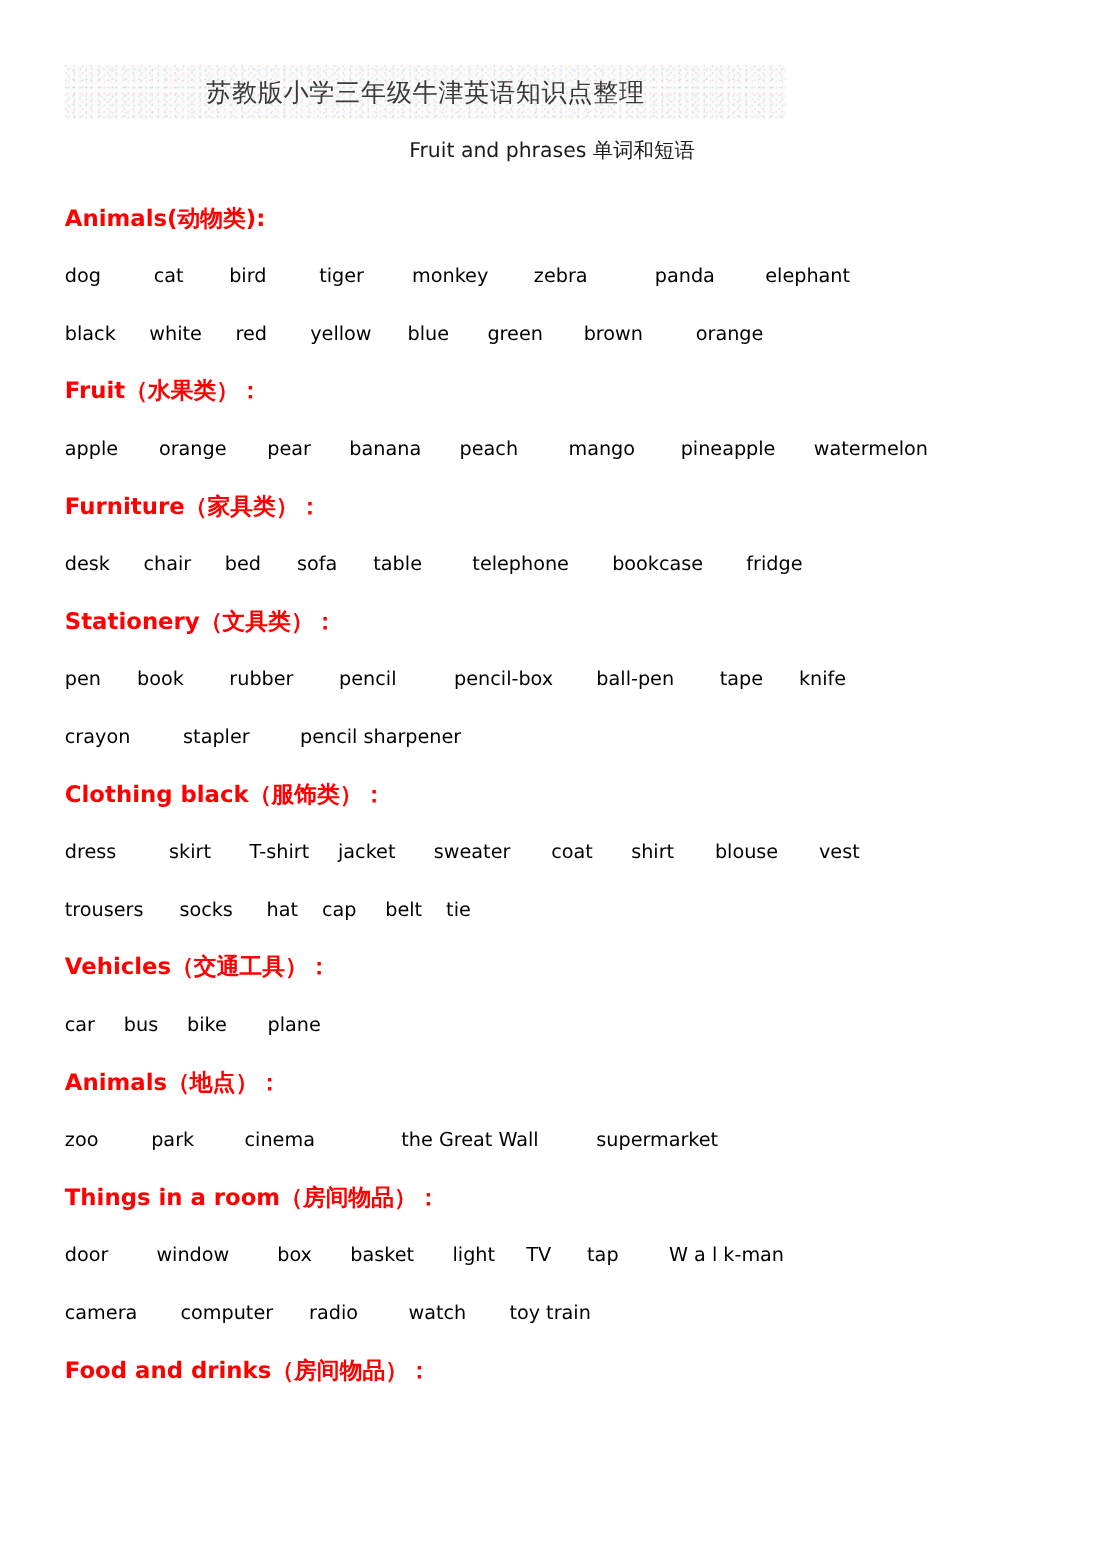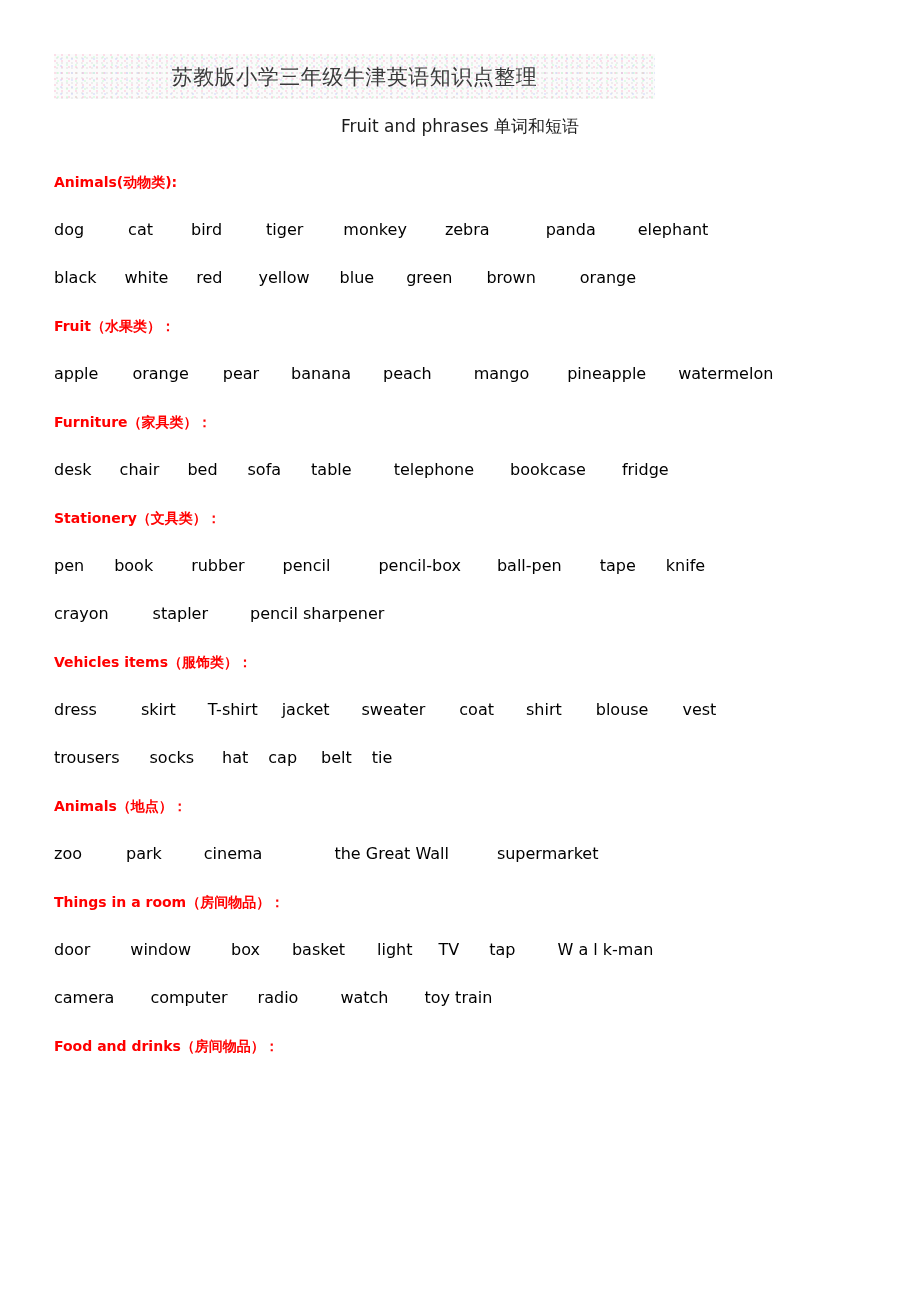--- a/index.html
+++ b/index.html
@@ -75,21 +75,21 @@
     width: 830px;
   }
 
   .section {
     margin: 0;
   }
 
   .section-heading {
     color: #ff0000;
     font-weight: bold;
-    font-size: 14px;
+    font-size: 19px;
     line-height: 20px;
     margin: 0 0 0 0;
     padding: 0;
     height: 48px;
     display: flex;
     align-items: center;
     white-space: nowrap;
     font-family: "DejaVu Sans", "Liberation Sans", sans-serif;
   }
 
@@ -134,23 +134,27 @@
       <div class="section">
         <div class="section-heading">Furniture（家具类）：</div>
         <div class="word-row"><span class="w">desk</span><span style="display: inline-block; width: 28px;"></span><span class="w">chair</span><span style="display: inline-block; width: 28px;"></span><span class="w">bed</span><span style="display: inline-block; width: 30px;"></span><span class="w">sofa</span><span style="display: inline-block; width: 30px;"></span><span class="w">table</span><span style="display: inline-block; width: 42px;"></span><span class="w">telephone</span><span style="display: inline-block; width: 36px;"></span><span class="w">bookcase</span><span style="display: inline-block; width: 36px;"></span><span class="w">fridge</span></div>
       </div>
       <div class="section">
         <div class="section-heading">Stationery（文具类）：</div>
         <div class="word-row"><span class="w">pen</span><span style="display: inline-block; width: 30px;"></span><span class="w">book</span><span style="display: inline-block; width: 38px;"></span><span class="w">rubber</span><span style="display: inline-block; width: 38px;"></span><span class="w">pencil</span><span style="display: inline-block; width: 48px;"></span><span class="w">pencil-box</span><span style="display: inline-block; width: 36px;"></span><span class="w">ball-pen</span><span style="display: inline-block; width: 38px;"></span><span class="w">tape</span><span style="display: inline-block; width: 30px;"></span><span class="w">knife</span></div>
         <div class="word-row"><span class="w">crayon</span><span style="display: inline-block; width: 44px;"></span><span class="w">stapler</span><span style="display: inline-block; width: 42px;"></span><span class="w">pencil sharpener</span></div>
       </div>
       <div class="section">
-        <div class="section-heading">Vehicles items（服饰类）：</div>
+        <div class="section-heading">Clothing black（服饰类）：</div>
         <div class="word-row"><span class="w">dress</span><span style="display: inline-block; width: 44px;"></span><span class="w">skirt</span><span style="display: inline-block; width: 32px;"></span><span class="w">T-shirt</span><span style="display: inline-block; width: 24px;"></span><span class="w">jacket</span><span style="display: inline-block; width: 32px;"></span><span class="w">sweater</span><span style="display: inline-block; width: 34px;"></span><span class="w">coat</span><span style="display: inline-block; width: 32px;"></span><span class="w">shirt</span><span style="display: inline-block; width: 34px;"></span><span class="w">blouse</span><span style="display: inline-block; width: 34px;"></span><span class="w">vest</span></div>
         <div class="word-row"><span class="w">trousers</span><span style="display: inline-block; width: 30px;"></span><span class="w">socks</span><span style="display: inline-block; width: 28px;"></span><span class="w">hat</span><span style="display: inline-block; width: 20px;"></span><span class="w">cap</span><span style="display: inline-block; width: 24px;"></span><span class="w">belt</span><span style="display: inline-block; width: 20px;"></span><span class="w">tie</span></div>
+      </div>
+      <div class="section">
+        <div class="section-heading">Vehicles（交通工具）：</div>
+        <div class="word-row"><span class="w">car</span><span style="display: inline-block; width: 24px;"></span><span class="w">bus</span><span style="display: inline-block; width: 24px;"></span><span class="w">bike</span><span style="display: inline-block; width: 34px;"></span><span class="w">plane</span></div>
       </div>
       <div class="section">
         <div class="section-heading">Animals（地点）：</div>
         <div class="word-row"><span class="w">zoo</span><span style="display: inline-block; width: 44px;"></span><span class="w">park</span><span style="display: inline-block; width: 42px;"></span><span class="w">cinema</span><span style="display: inline-block; width: 72px;"></span><span class="w">the Great Wall</span><span style="display: inline-block; width: 48px;"></span><span class="w">supermarket</span></div>
       </div>
       <div class="section">
         <div class="section-heading">Things in a room（房间物品）：</div>
         <div class="word-row"><span class="w">door</span><span style="display: inline-block; width: 40px;"></span><span class="w">window</span><span style="display: inline-block; width: 40px;"></span><span class="w">box</span><span style="display: inline-block; width: 32px;"></span><span class="w">basket</span><span style="display: inline-block; width: 32px;"></span><span class="w">light</span><span style="display: inline-block; width: 26px;"></span><span class="w">TV</span><span style="display: inline-block; width: 30px;"></span><span class="w">tap</span><span style="display: inline-block; width: 42px;"></span><span class="w">W a l k-man</span></div>
         <div class="word-row"><span class="w">camera</span><span style="display: inline-block; width: 36px;"></span><span class="w">computer</span><span style="display: inline-block; width: 30px;"></span><span class="w">radio</span><span style="display: inline-block; width: 42px;"></span><span class="w">watch</span><span style="display: inline-block; width: 36px;"></span><span class="w">toy train</span></div>
       </div>

